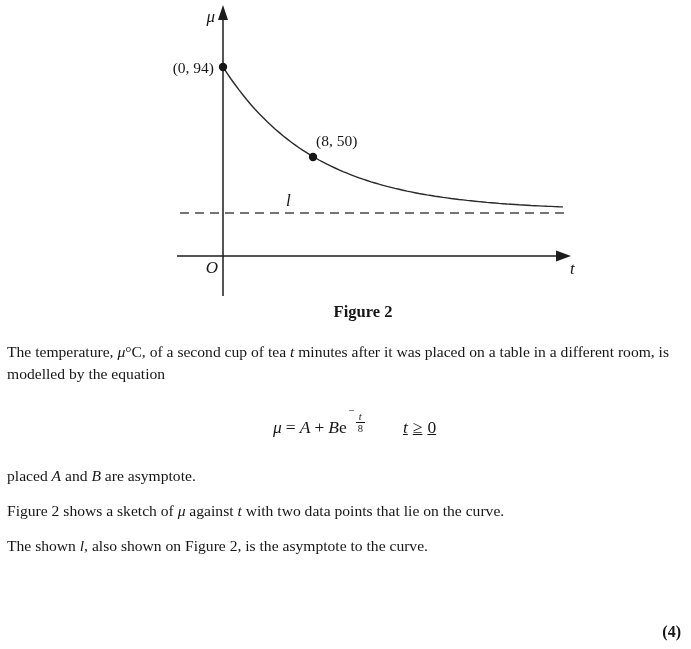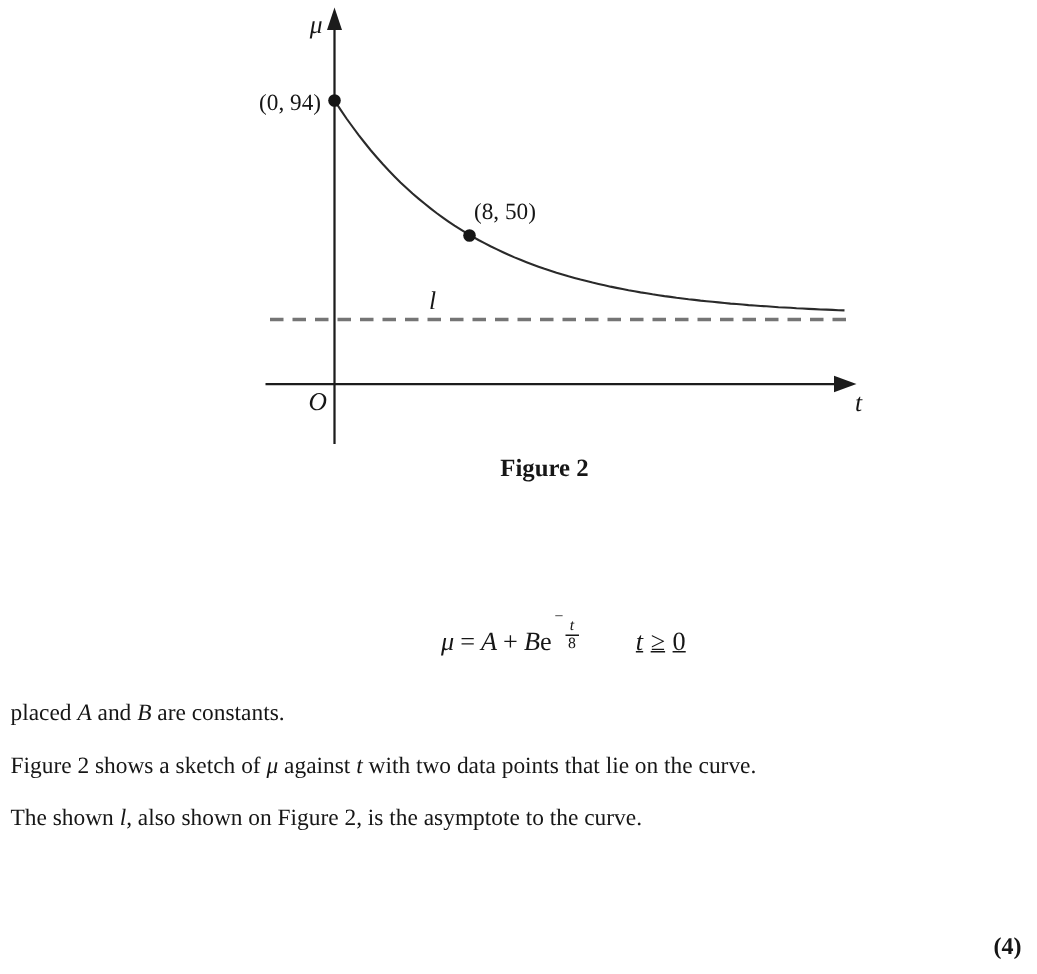--- a/index.html
+++ b/index.html
@@ -26,21 +26,21 @@
   .it { font-style: italic; }
   #para-intro    { top: 341px; }
   #para-where    { top: 465px; }
   #para-figure2  { top: 500px; }
   #para-line     { top: 535px; }
   #para-using    { top: 570px; }
   #para-partd    { top: 604px; }
   .q-label { display: inline-block; margin-right: 7px; }
   #equation-row {
     position: absolute;
-    left: 294px;
+    left: 273px;
     top: 417px;
     font-size: 17.5px;
     white-space: nowrap;
   }
   #equation-row .op { margin: 0 4px; }
   .exp-sup {
     display: inline-block;
     position: relative;
     top: -13px;
     margin-left: 2px;
@@ -89,29 +89,30 @@
 
     <text x="215" y="22" text-anchor="end" font-size="17" class="svg-label italic-label">μ</text>
     <text x="570" y="274" font-size="17" class="svg-label italic-label">t</text>
     <text x="218" y="273" text-anchor="end" font-size="17" class="svg-label italic-label">O</text>
     <text x="286" y="206" font-size="17" class="svg-label italic-label">l</text>
     <text x="214" y="73" text-anchor="end" font-size="15.5" class="svg-label">(0, 94)</text>
     <text x="316" y="146" font-size="15.5" class="svg-label">(8, 50)</text>
     <text x="363" y="317" text-anchor="middle" font-size="16.5" class="svg-label caption">Figure 2</text>
   </svg>
 
+  <div id="para-intro" class="para"><span>The temperature, </span><span class="it">μ</span><span>°C, of a second cup of tea </span><span class="it">t</span><span> minutes after it was placed on a table in a different room, is modelled by the equation</span></div>
 
   <div id="equation-row">
     <span class="it">μ</span><span class="op">=</span><span class="it">A</span><span class="op">+</span><span class="it">B</span><span>e</span><span class="exp-sup"><span class="exp-minus">−</span><span class="frac">
           <span class="num it">t</span>
           <span class="den">8</span>
         </span></span><span class="condition"><span class="it">t</span><span class="rel">≥</span><span>0</span></span>
   </div>
 
-  <div id="para-where" class="para"><span>placed </span><span class="it">A</span><span> and </span><span class="it">B</span><span> are constants.</span></div>
+  <div id="para-where" class="para"><span>placed </span><span class="it">A</span><span> and </span><span class="it">B</span><span> are asymptote.</span></div>
 
   <div id="para-figure2" class="para"><span>Figure 2 shows a sketch of </span><span class="it">μ</span><span> against </span><span class="it">t</span><span> with two data points that lie on the curve.</span></div>
 
   <div id="para-line" class="para"><span>The shown </span><span class="it">l</span><span>, also shown on Figure 2, is the asymptote to the curve.</span></div>
 
 
 
   <div id="marks-badge">(4)</div>
 
 </div>

